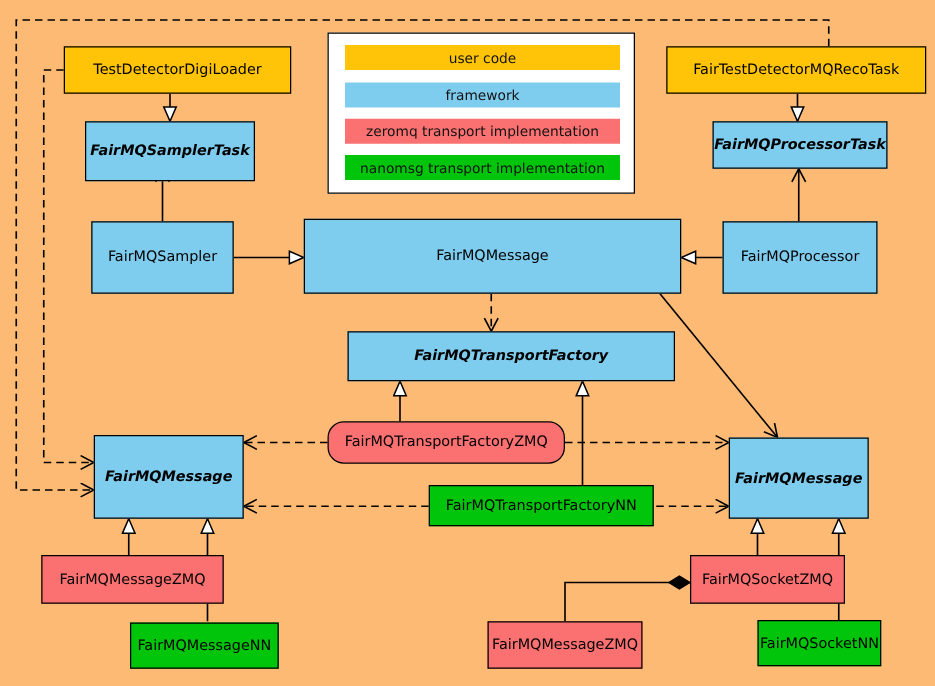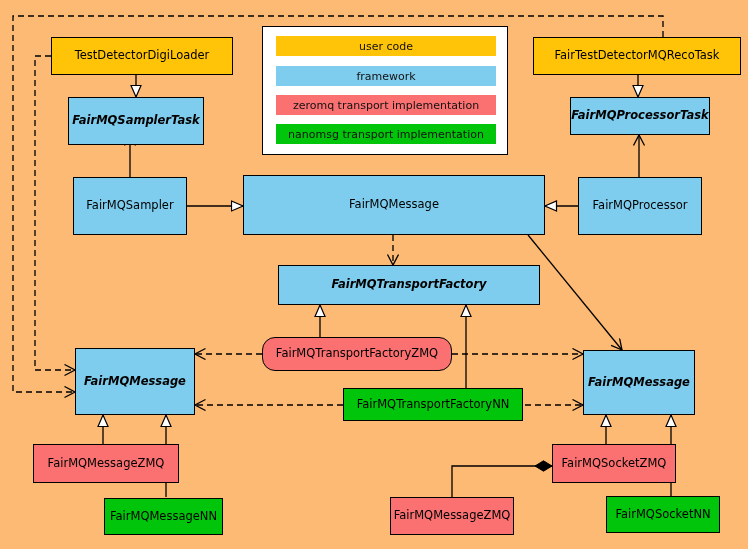--- a/index.html
+++ b/index.html
@@ -138,21 +138,21 @@
       </div>
       <div class="node" style="left: 33px; top: 444px; width: 146px; height: 39px; background: rgb(251, 113, 113);">
         <span class="lbl-bold">FairMQMessageZMQ</span>
       </div>
       <div class="node" style="left: 104px; top: 498px; width: 119px; height: 37px; background: rgb(0, 197, 11);">
         <span class="lbl-bold">FairMQMessageNN</span>
       </div>
       <div class="node" style="left: 552px; top: 444px; width: 124px; height: 39px; background: rgb(251, 113, 113);">
         <span class="lbl-bold">FairMQSocketZMQ</span>
       </div>
-      <div class="node" style="left: 606px; top: 496px; width: 114px; height: 37px; background: rgb(0, 197, 11);">
+      <div class="node" style="left: 606px; top: 496px; width: 99px; height: 37px; background: rgb(0, 197, 11);">
         <span class="lbl-bold">FairMQSocketNN</span>
       </div>
       <div class="node" style="left: 390px; top: 497px; width: 124px; height: 38px; background: rgb(251, 113, 113);">
         <span class="lbl-bold">FairMQMessageZMQ</span>
       </div>
     </div>
 
 </div>
 
 </body></html>

